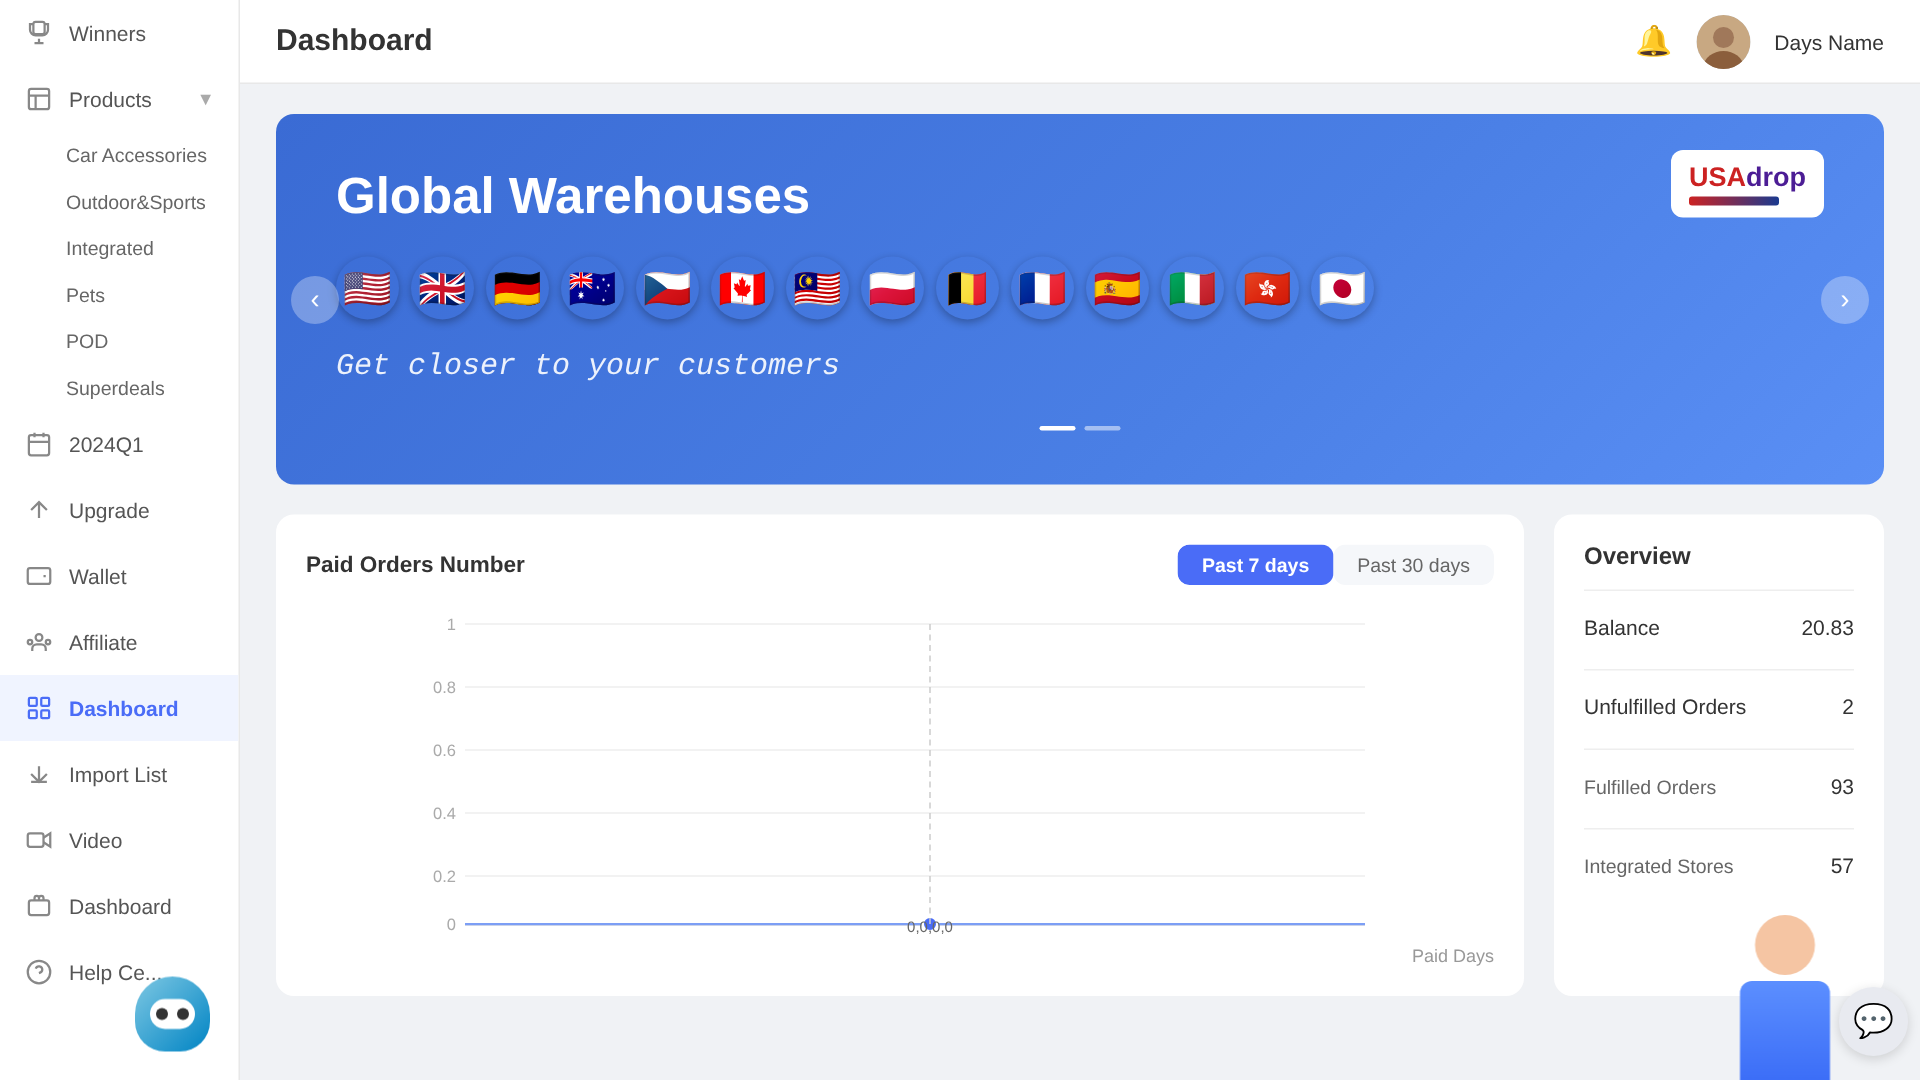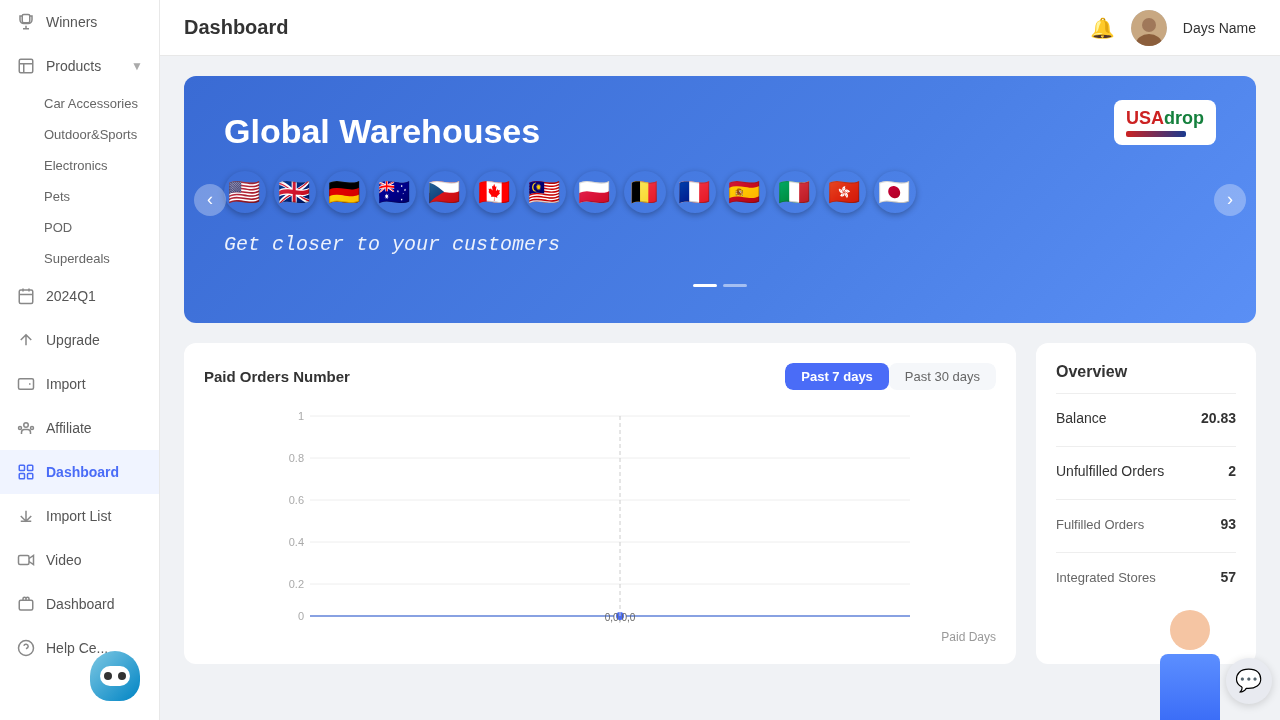--- a/index.html
+++ b/index.html
@@ -183,21 +183,21 @@
     .overview-title { font-size: 16px; font-weight: 600; color: #333; margin-bottom: 12px; }
     .overview-divider { height: 1px; background: #eee; margin-bottom: 16px; }
     .overview-row {
       display: flex;
       justify-content: space-between;
       align-items: center;
       margin-bottom: 20px;
     }
     .overview-label { font-size: 14px; color: #333; font-weight: 500; }
     .overview-label.small { font-size: 13px; color: #666; font-weight: 400; }
-    .overview-value { font-size: 14px; color: #333; font-weight: 700; margin-left: 40px; }
+    .overview-value { font-size: 14px; color: #333; font-weight: 400; margin-left: 40px; }
 
     
     .sidebar::-webkit-scrollbar { width: 4px; }
     .sidebar::-webkit-scrollbar-thumb { background: #ddd; border-radius: 2px; }
 
     
     .mascot {
       position: fixed;
       bottom: 10px;
       left: 95px;
@@ -244,21 +244,21 @@
           <rect x="3" y="3" width="18" height="18" rx="2"></rect>
           <path d="M3 9h18M9 21V9"></path>
         </svg>
     </span>
     <span>Products</span>
     <span style="margin-left:auto; font-size:12px; color:#aaa;">▼</span>
   </div>
 
   <div class="sidebar-sub-item">Car Accessories</div>
   <div class="sidebar-sub-item">Outdoor&amp;Sports</div>
-  <div class="sidebar-sub-item">Electronics</div>
+  <div class="sidebar-sub-item">Integrated</div>
   <div class="sidebar-sub-item">Pets</div>
   <div class="sidebar-sub-item">POD</div>
   <div class="sidebar-sub-item">Superdeals</div>
 
   <div class="sidebar-item">
     <span class="icon">
       <svg viewBox="0 0 24 24" fill="none" stroke="#888" stroke-width="2">
           <rect x="3" y="4" width="18" height="18" rx="2"></rect>
           <path d="M16 2v4M8 2v4M3 10h18"></path>
         </svg>
@@ -275,21 +275,21 @@
     <span>Upgrade</span>
   </div>
 
   <div class="sidebar-item">
     <span class="icon">
       <svg viewBox="0 0 24 24" fill="none" stroke="#888" stroke-width="2">
           <rect x="2" y="5" width="20" height="14" rx="2"></rect>
           <path d="M16 12h2"></path>
         </svg>
     </span>
-    <span>Import</span>
+    <span>Wallet</span>
   </div>
 
   <div class="sidebar-item">
     <span class="icon">
       <svg viewBox="0 0 24 24" fill="none" stroke="#888" stroke-width="2">
           <circle cx="12" cy="8" r="3"></circle>
           <path d="M6 20v-2a4 4 0 014-4h4a4 4 0 014 4v2"></path>
           <circle cx="4" cy="12" r="2"></circle>
           <circle cx="20" cy="12" r="2"></circle>
         </svg>
@@ -366,21 +366,21 @@
       <span class="username">Days Name</span>
     </div>
   </header>
 
   <div class="content">
 
     <div class="banner">
       <button class="banner-nav left">‹</button>
 
       <div class="banner-logo">
-        <span style="color:#c22;text-align:center;">USA</span><span style="color:#15803d;">drop</span>
+        <span style="color:#c22;text-align:center;">USA</span><span style="color:#4c1d95;">drop</span>
         <div style="width:60px; height:6px; background: linear-gradient(90deg,#c22,#1a3a8f); border-radius:2px; margin-top:2px;"></div>
       </div>
 
       <div style="font-size:34px; font-weight:700; color:#fff;">Global Warehouses</div>
 
       <div class="banner-flags">
         <div class="flag-circle">🇺🇸</div>
         <div class="flag-circle">🇬🇧</div>
         <div class="flag-circle">🇩🇪</div>
         <div class="flag-circle">🇦🇺</div>

